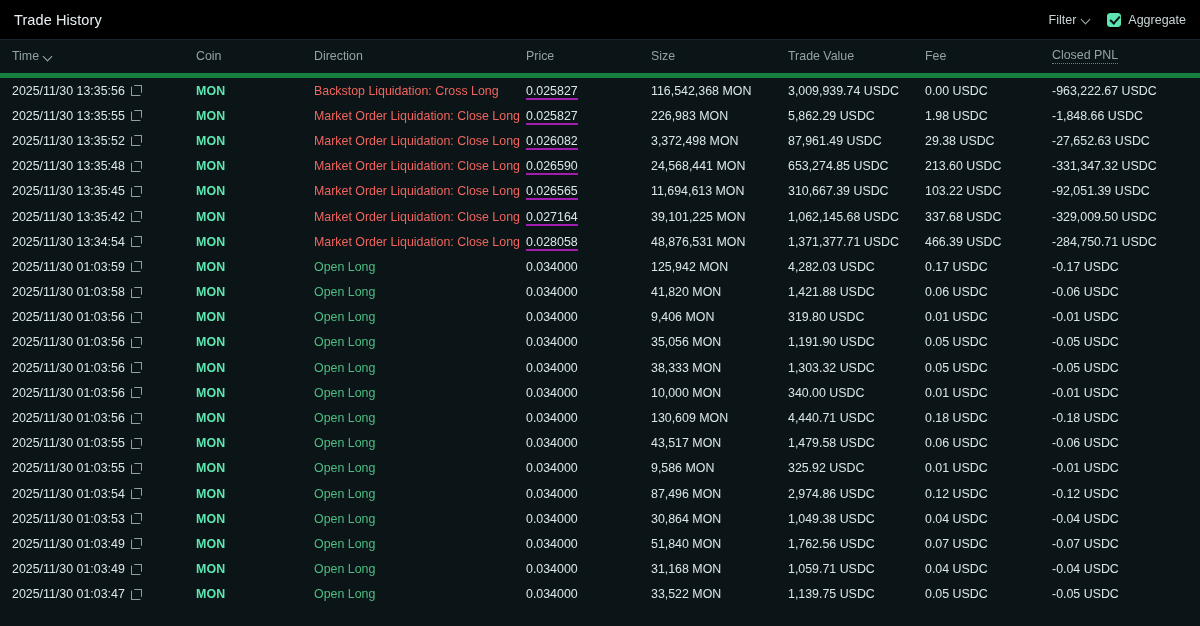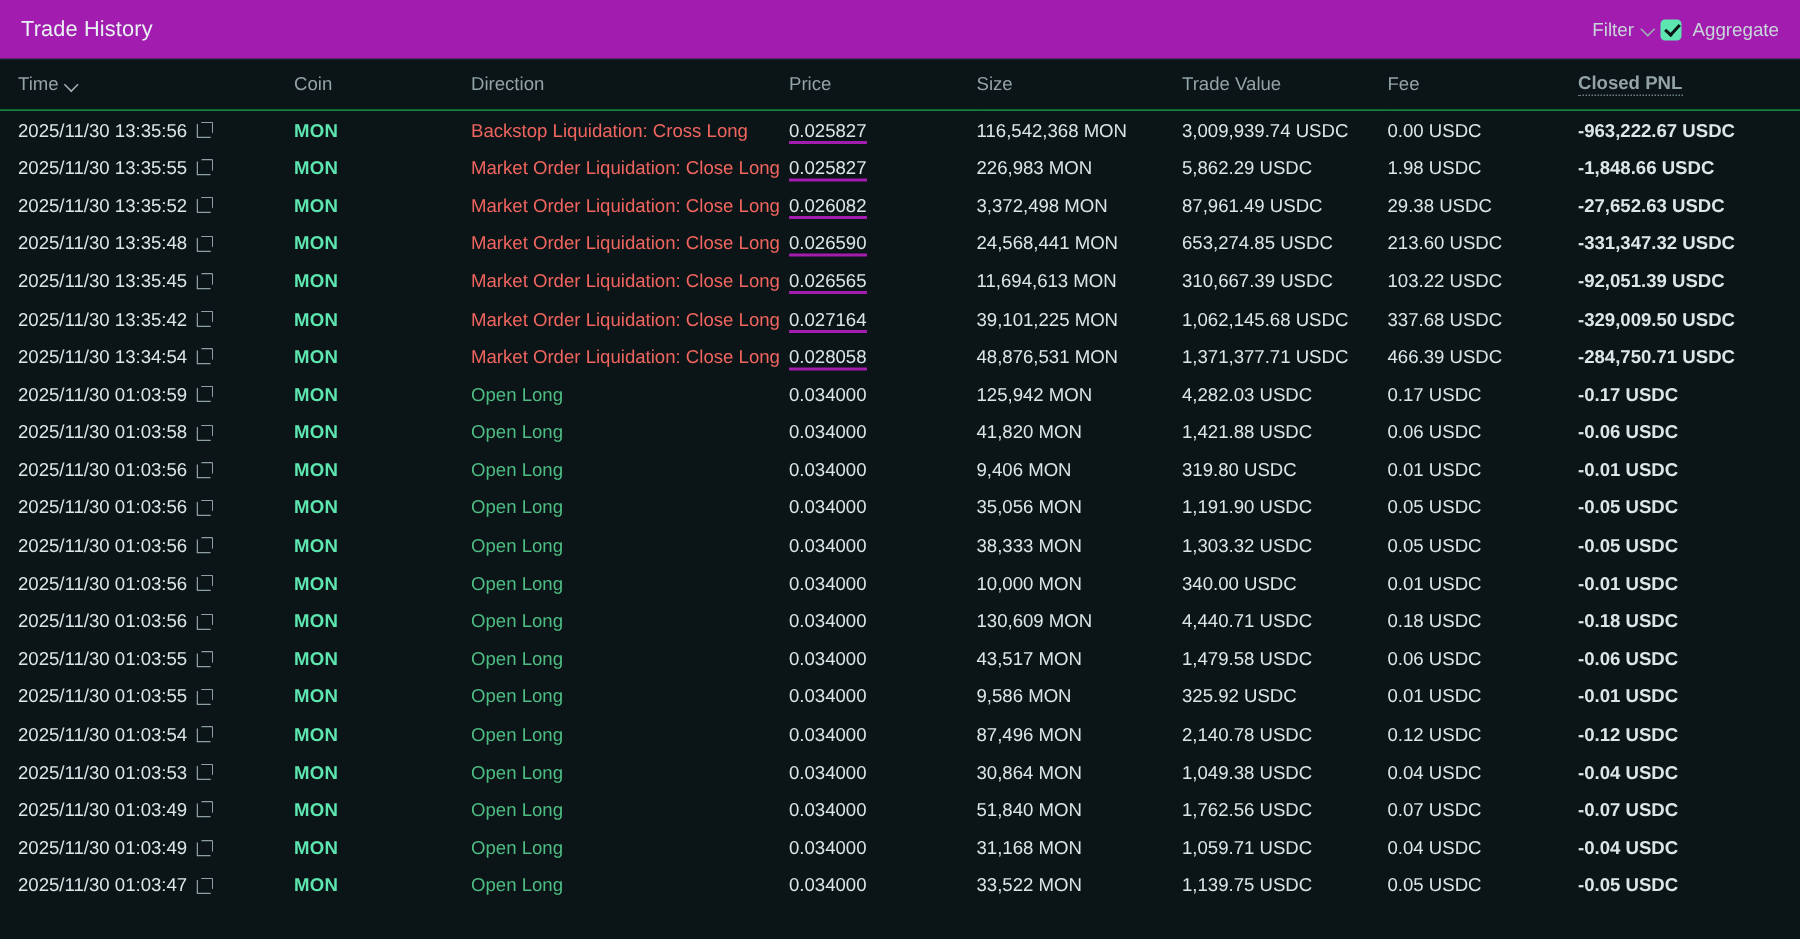--- a/index.html
+++ b/index.html
@@ -23,32 +23,32 @@
   }
 
   
   .header {
     height: 40px;
     min-height: 40px;
     display: flex;
     align-items: center;
     padding: 0 14px;
     border-bottom: 1px solid #16262a;
-    background: #a21caf;
+    background: #000000;
   }
   .header-title {
     font-size: 14.5px;
     color: #e9f1f3;
     letter-spacing: 0.1px;
   }
   .header-right {
     margin-left: auto;
     display: flex;
     align-items: center;
-    gap: 3px;
+    gap: 16px;
   }
   .filter-btn {
     display: flex;
     align-items: center;
     gap: 6px;
     font-size: 12.5px;
     color: #c9d6d9;
     cursor: pointer;
   }
   .chev {
@@ -105,21 +105,21 @@
     width: 100%;
     border-collapse: collapse;
     font-size: 12.4px;
   }
   thead th {
     text-align: left;
     font-weight: 400;
     color: #93a3a7;
     font-size: 12.4px;
     padding: 8px 0 9px 0;
-    border-bottom: 1px solid #15803d;
+    border-bottom: 5px solid #15803d;
     white-space: nowrap;
   }
   thead th .hdr {
     display: inline-flex;
     align-items: center;
     gap: 5px;
   }
   thead th.underlined .hdr-txt {
     border-bottom: 1px dotted #6d7e82;
     padding-bottom: 1px;
@@ -131,21 +131,21 @@
     vertical-align: middle;
   }
 
   .c-time  { width: 196px; padding-left: 12px !important; }
   .c-coin  { width: 118px; }
   .c-dir   { width: 212px; }
   .c-price { width: 125px; }
   .c-size  { width: 137px; }
   .c-value { width: 137px; }
   .c-fee   { width: 127px; }
-  .c-pnl   { width: auto; font-weight: bold; }
+  .c-pnl   { width: auto; }
 
   .time-cell {
     display: inline-flex;
     align-items: center;
     gap: 6px;
     color: #dbe6e9;
   }
   .ext-icon {
     width: 11px;
     height: 11px;
@@ -461,21 +461,21 @@
           </tr>
           <tr>
             <td class="c-time"><span class="time-cell">
                 <span>2025/11/30 01:03:54</span>
                 <span class="ext-icon"></span>
               </span></td>
             <td class="c-coin"><span class="coin">MON</span></td>
             <td class="c-dir"><span class="dir-green">Open Long</span></td>
             <td class="c-price"><span class="price-plain">0.034000</span></td>
             <td class="c-size">87,496 MON</td>
-            <td class="c-value">2,140.78 USDC</td>
+            <td class="c-value">2,974.86 USDC</td>
             <td class="c-fee">0.12 USDC</td>
             <td class="c-pnl">-0.12 USDC</td>
           </tr>
           <tr>
             <td class="c-time"><span class="time-cell">
                 <span>2025/11/30 01:03:53</span>
                 <span class="ext-icon"></span>
               </span></td>
             <td class="c-coin"><span class="coin">MON</span></td>
             <td class="c-dir"><span class="dir-green">Open Long</span></td>

